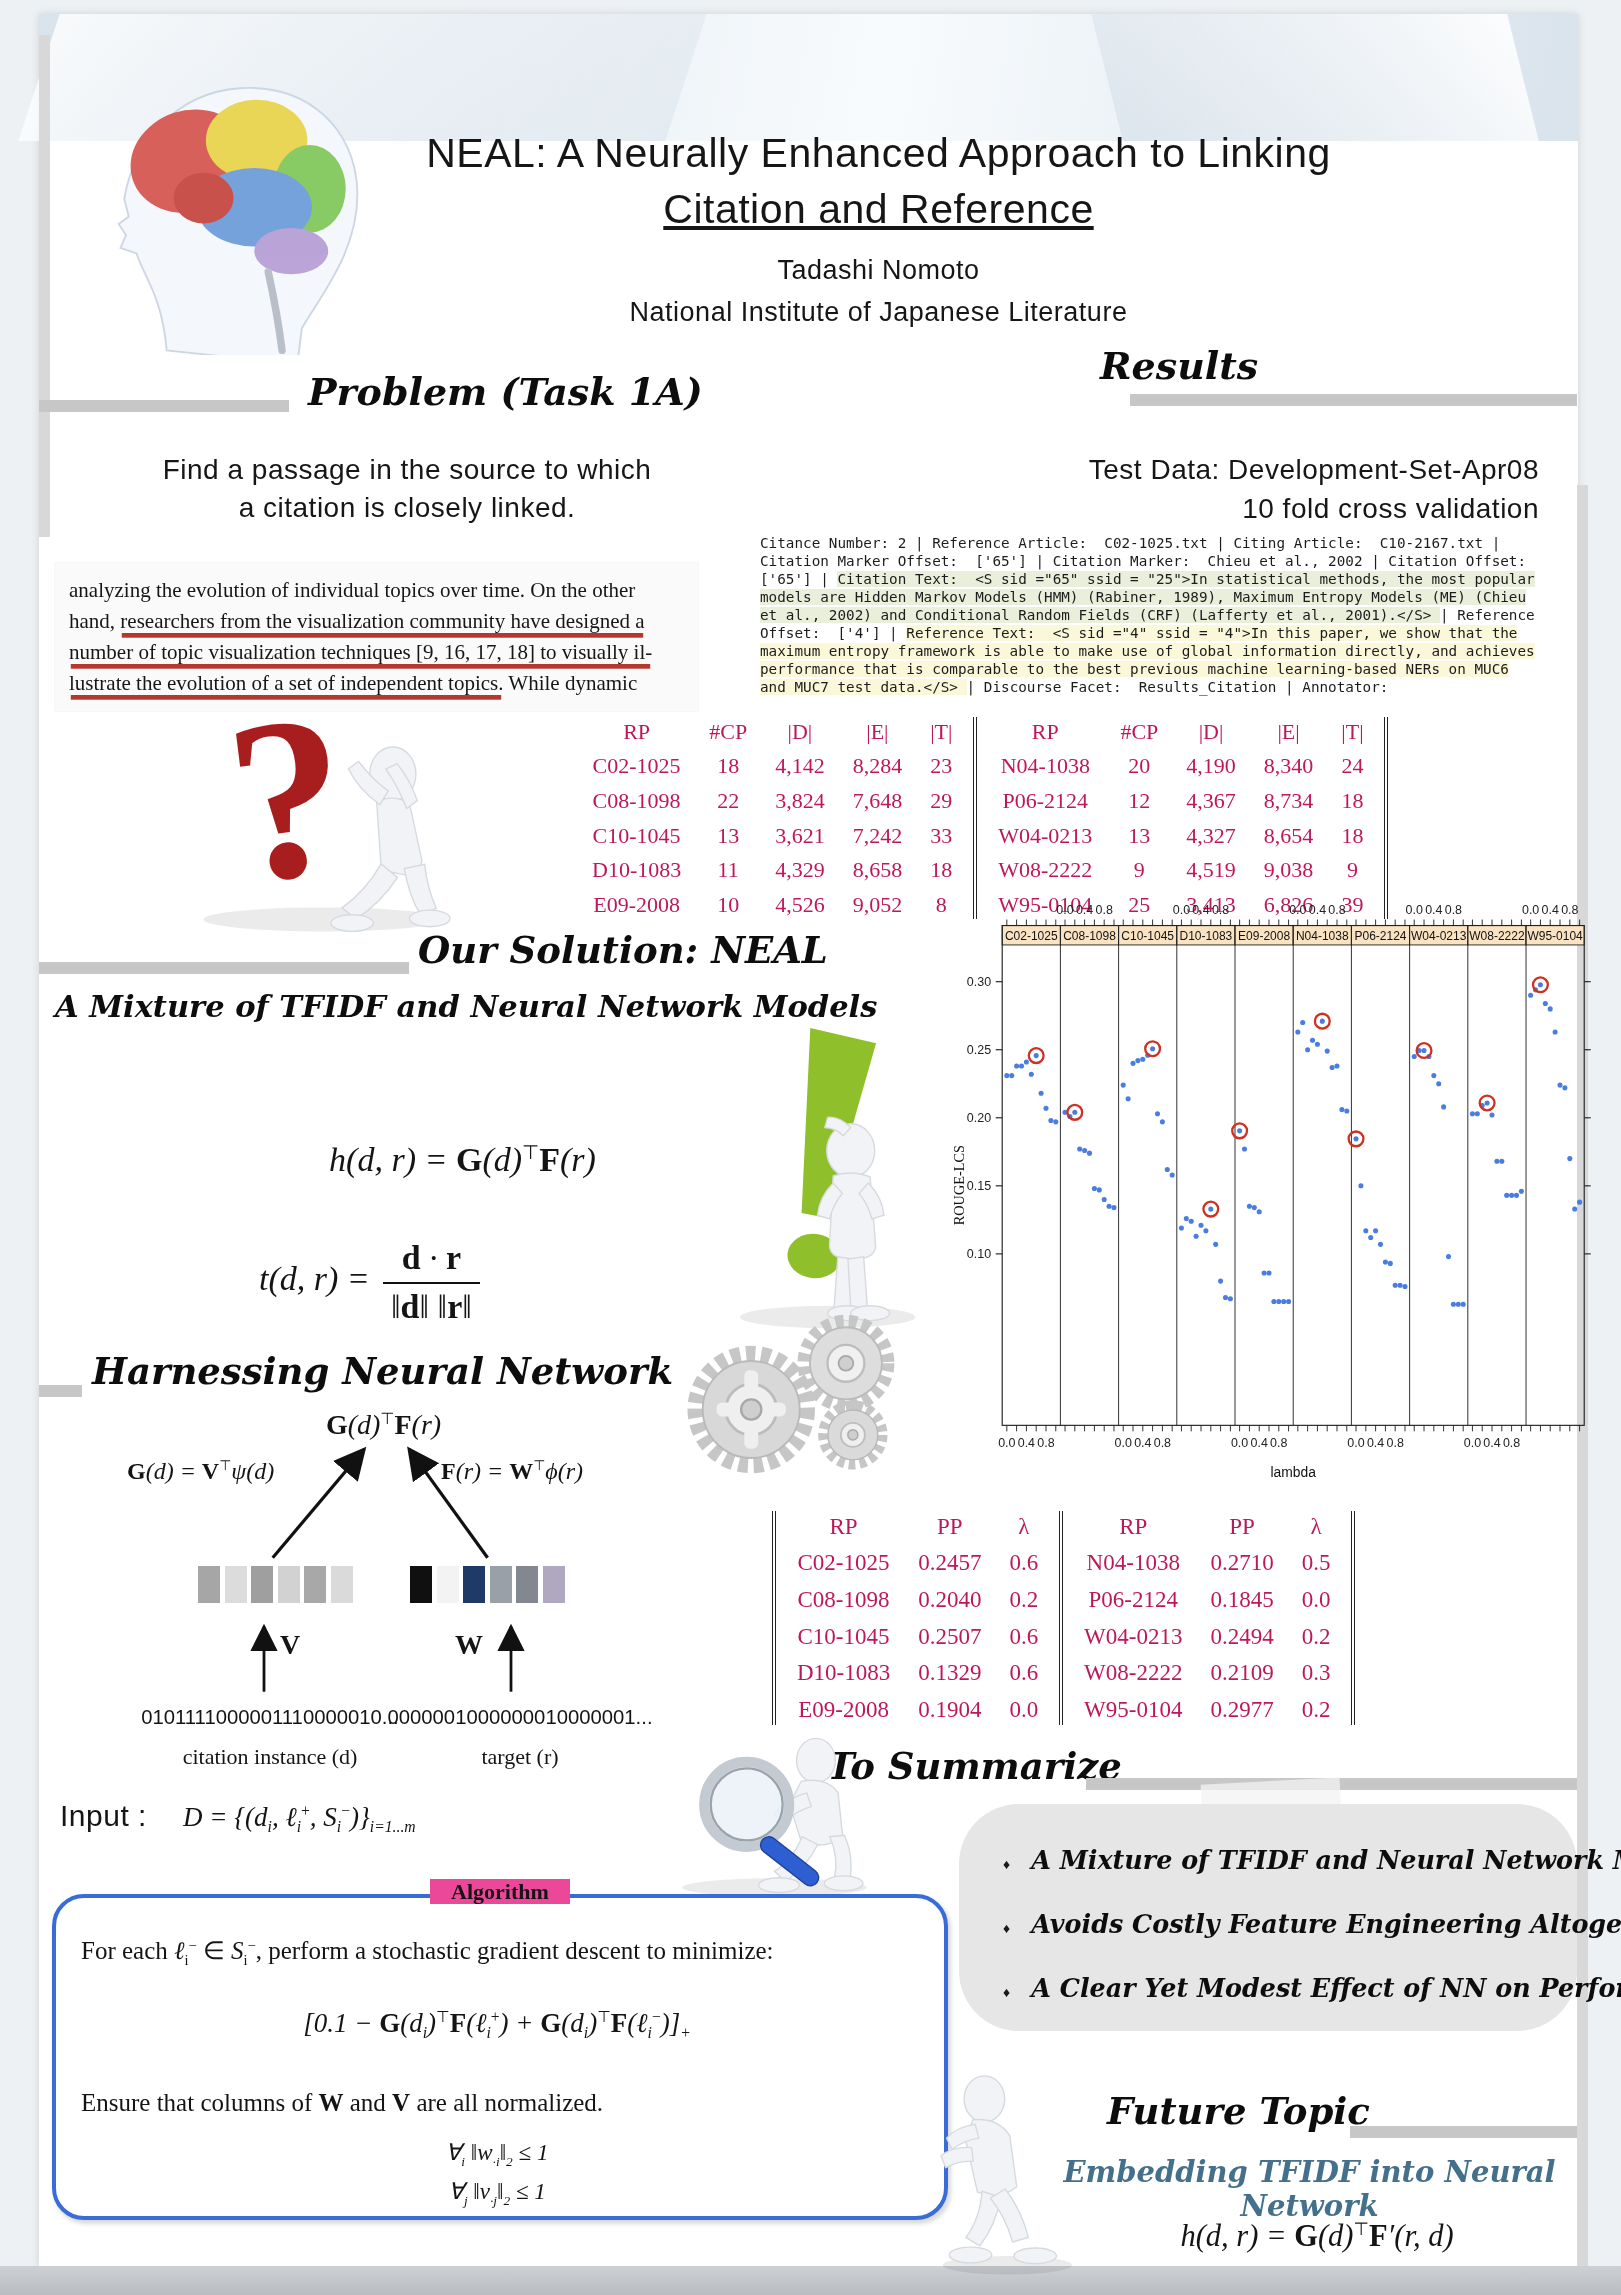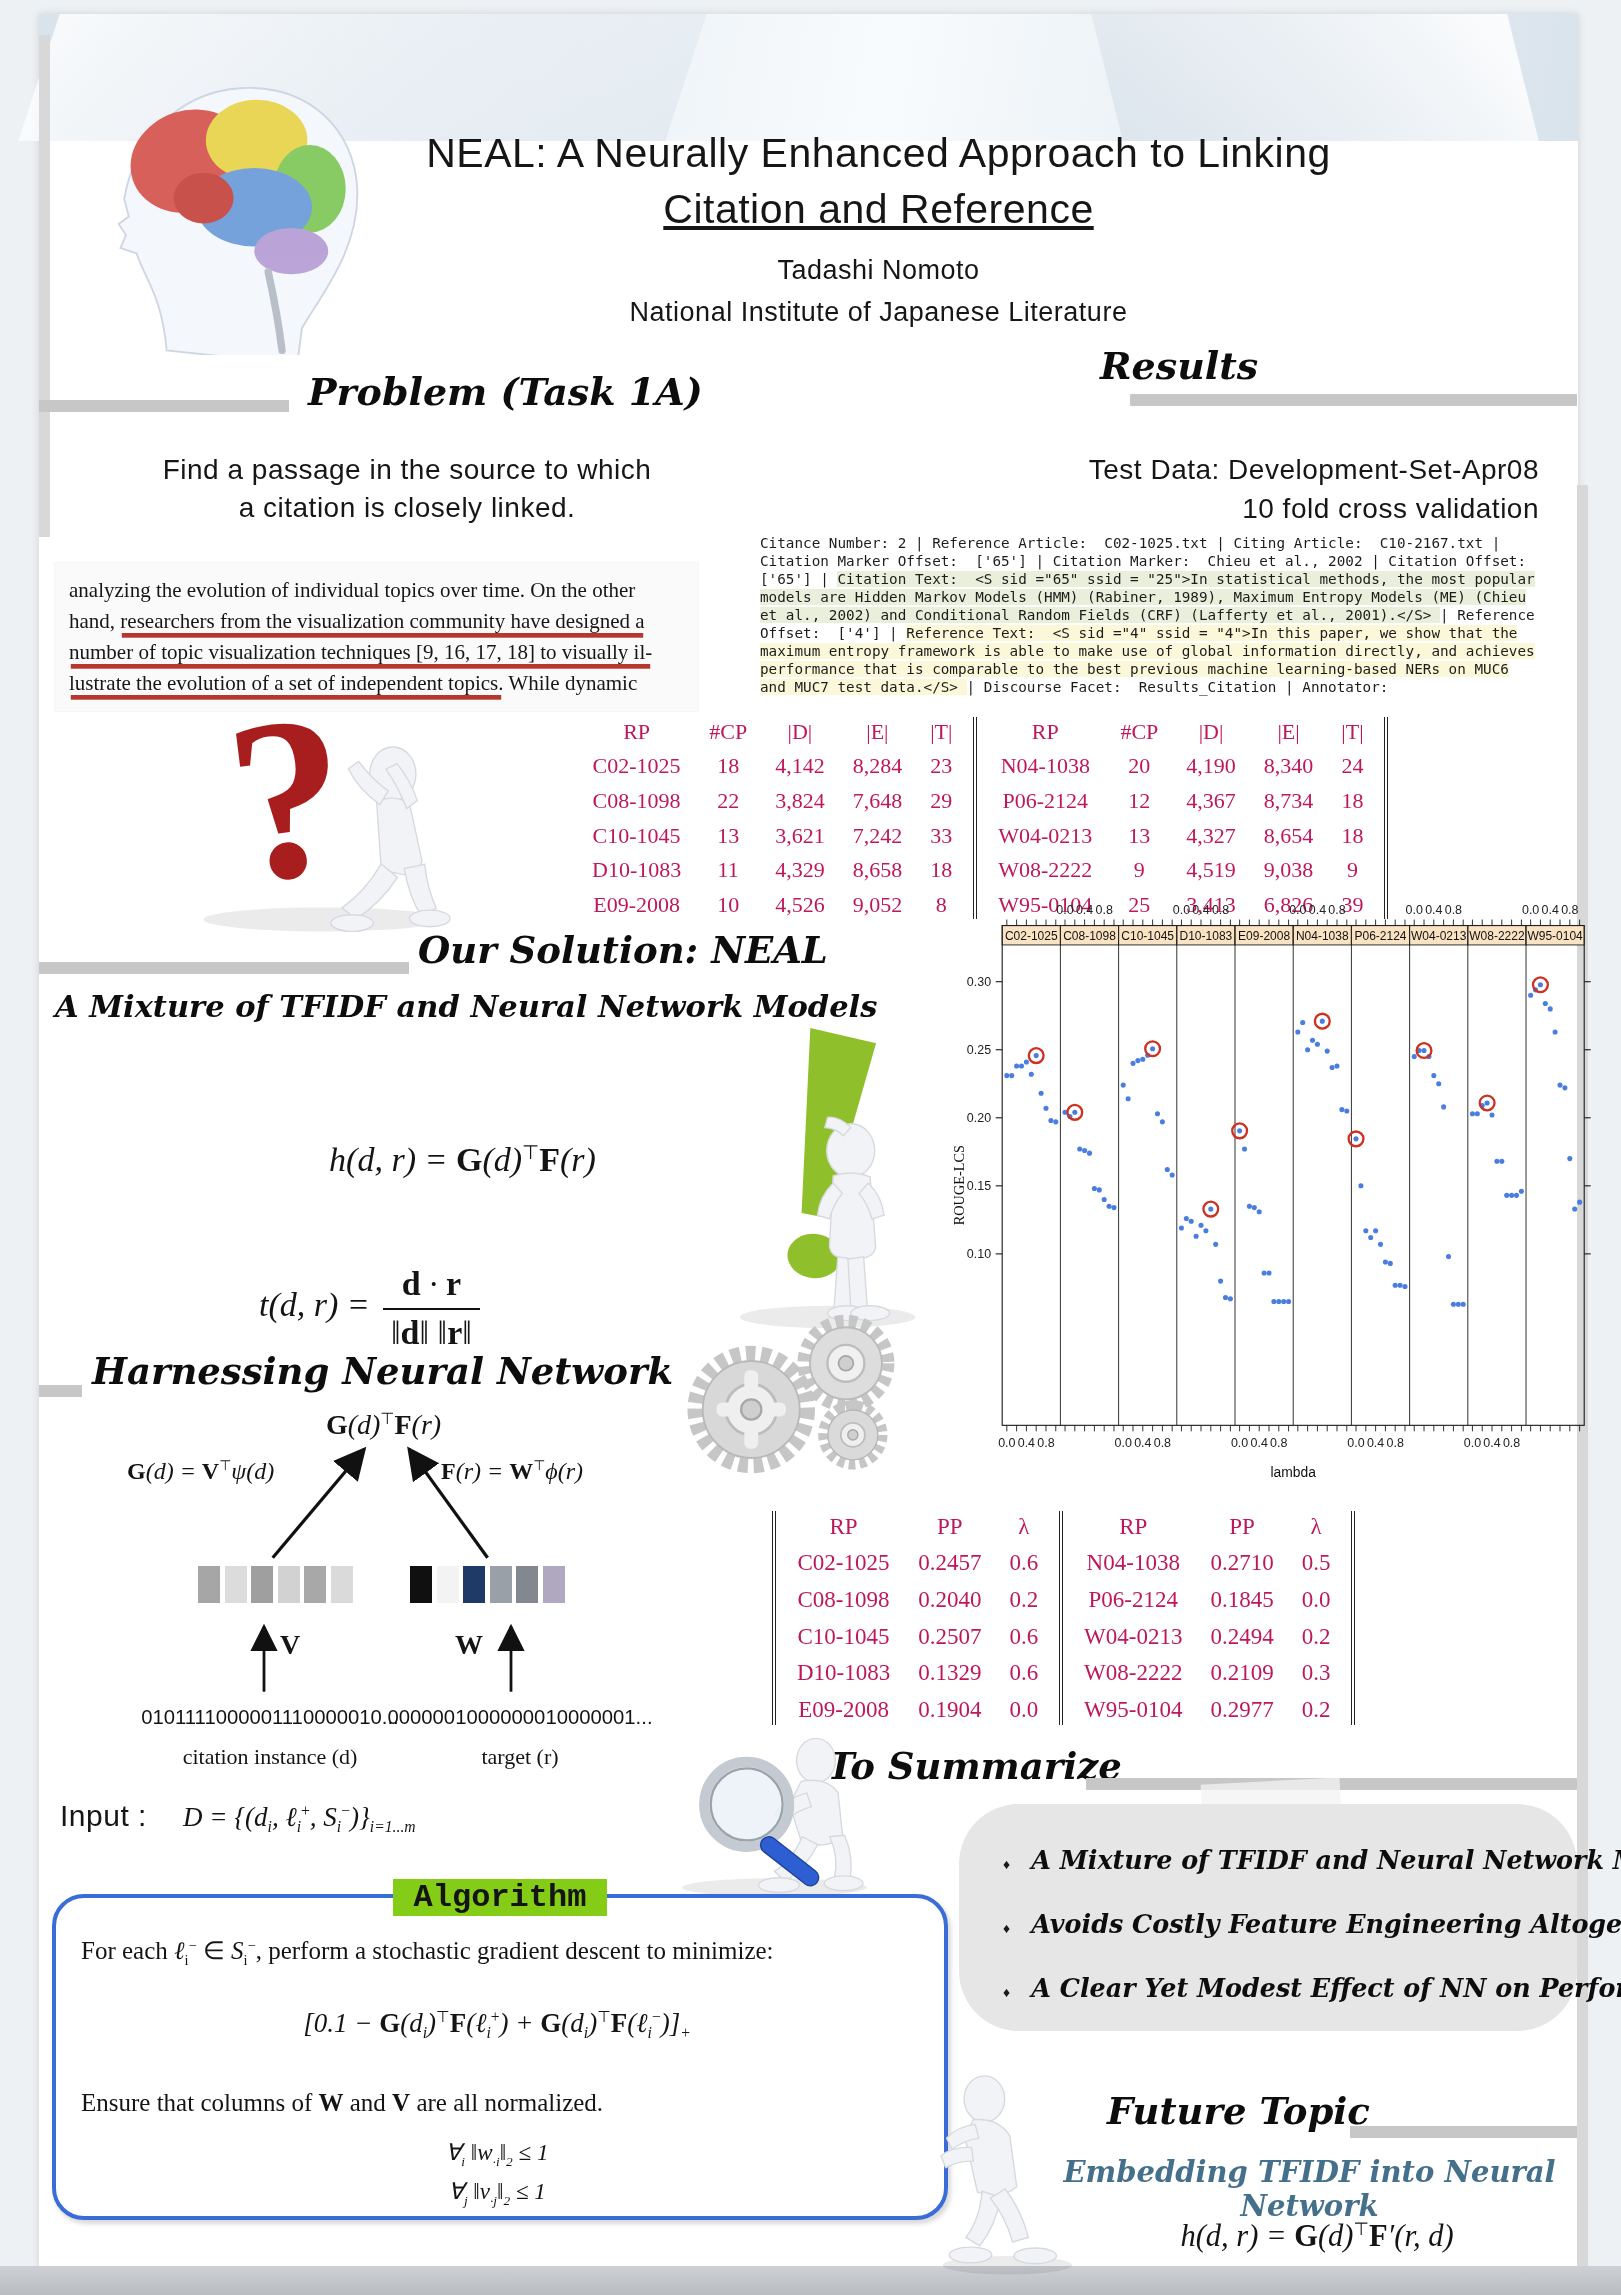--- a/index.html
+++ b/index.html
@@ -56,21 +56,21 @@
 
   
   #sumbox{background:var(--summary_bg);border-radius:60px;}
   #sumbox ul{list-style:none;margin:0;padding:41px 32px 0 44px;}
   #sumbox li{display:flex;align-items:baseline;margin-bottom:34px;}
   .bmark{font-size:14px;margin-right:21px;color:#1a1a1a;}
   .btext{font-family:"DejaVu Serif",serif;font-style:italic;font-weight:600;font-size:25.4px;color:#0d0d0d;white-space:nowrap;}
 
   
   #algobox{border:4.2px solid var(--algo_border);border-radius:32px;background:#fff;box-shadow:2.8px 3.7px 4.6px rgba(0,0,0,.15);}
-  #algotitle{background:#84cc16;padding:0 21px;font-weight:700;font-size:32px;font-family:Liberation Mono, monospace;}
+  #algotitle{background:#ec4899;padding:0 21px;font-weight:700;font-size:22px;font-family:Liberation Serif, serif;}
 
   svg text{user-select:none;}
 </style>
 </head>
 <body>
 
 <div id="stage">
 
   <div class="abs" id="card"></div>
   <div class="abs" id="band">
@@ -248,21 +248,21 @@
         </table>
       </div>
     <div class="dbl"></div>
   </div>
 
   <div class="abs hbar" style="left:39px;top:962px;width:370px;height:12px;"></div>
   <div class="abs script" style="left:418px;top:928px;font-size:37px;">Our Solution: NEAL</div>
   <div class="abs script" style="left:55px;top:988px;font-size:30.5px;">A Mixture of TFIDF and Neural Network Models</div>
 
   <div class="abs math-line center" style="left:185px;top:1141px;width:555px;font-size:34px;"><span class="">h(d, r) = </span><span class="fb">G</span><span class="">(d)</span><span class="fs">⊤</span><span class="fb">F</span><span class="">(r)</span></div>
-  <div class="abs math-line" style="left:259px;top:1239px;font-size:34px;margin-top:26px;">
+  <div class="abs math-line" style="left:259px;top:1239px;font-size:34px;">
     <span><span class="">t(d, r) =</span></span><span class="frac"><span class="num"><span class="fb">d</span><span class=""> · </span><span class="fb">r</span></span><span class="den"><span class="">‖</span><span class="fb">d</span><span class="">‖ ‖</span><span class="fb">r</span><span class="">‖</span></span></span>
   </div>
 
   <svg class="abs" style="left:712px;top:1012px;" width="222" height="328" viewBox="0 0 480 710">
     <ellipse cx="250" cy="660" rx="190" ry="24" fill="rgba(0,0,0,0.08)"></ellipse>
     <g transform="rotate(6 250 300)">
       <polygon points="185,40 330,58 262,445 208,440" style="fill:var(--excl_green)"></polygon>
       <ellipse cx="245" cy="530" rx="58" ry="48" style="fill:var(--excl_green)"></ellipse>
     </g>
     <g style="fill:var(--figure_fill);stroke:var(--figure_stroke);stroke-width:3;">

